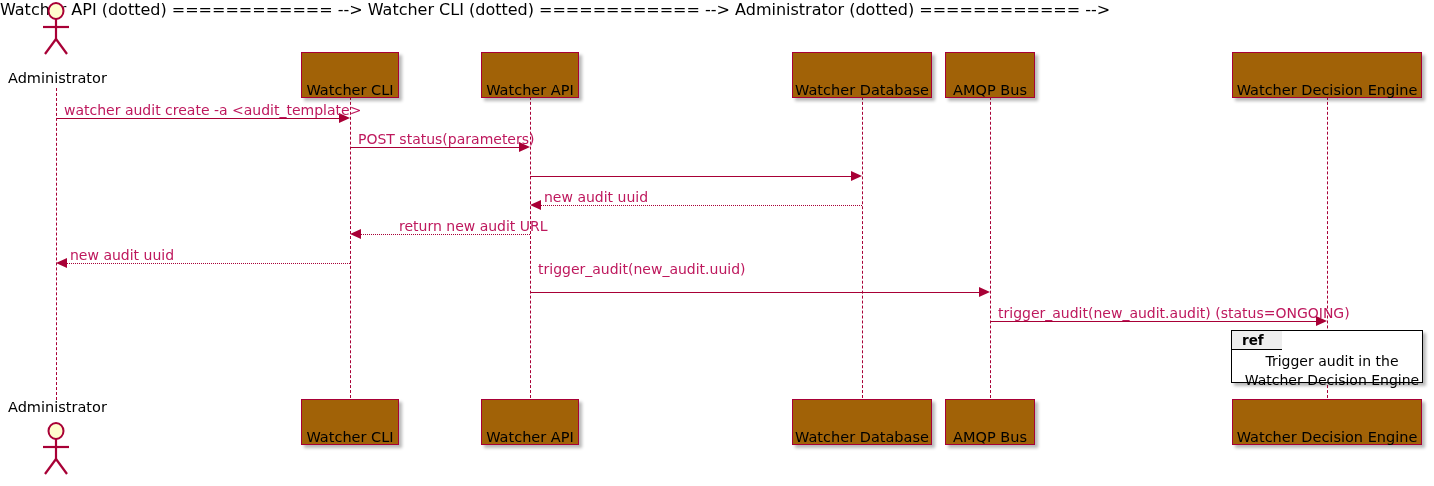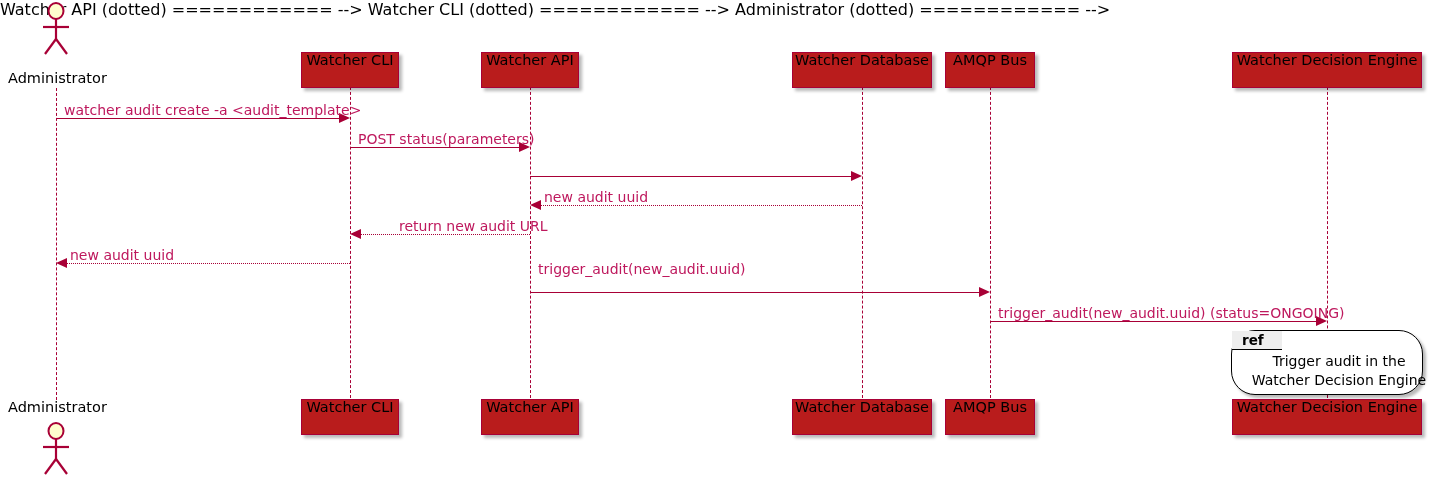--- a/index.html
+++ b/index.html
@@ -13,32 +13,32 @@
   #diagram {
     position: relative;
     width: 1434px;
     height: 486px;
     background: #ffffff;
     overflow: hidden;
   }
   
   .participant-box {
     position: absolute;
-    background: #b91c1c;
+    background: #a16207;
     border: 1.5px solid #A80036;
     box-shadow: 3px 3px 3px rgba(0,0,0,0.28);
     color: #000000;
     font-size: 14.5px;
     line-height: 1;
     display: flex;
-    align-items: flex-start;
+    align-items: flex-end;
     justify-content: center;
     white-space: nowrap;
     box-sizing: border-box;
-    height: 36px;
+    height: 46px;
   }
   
   .lifeline {
     position: absolute;
     width: 0;
     border-left: 1.5px dashed #A80036;
   }
   
   .actor {
     position: absolute;
@@ -114,21 +114,21 @@
     left: 10px;
     top: 2px;
     font-size: 13.5px;
     font-weight: bold;
     color: #000000;
     line-height: 1.15;
     z-index: 3;
   }
   .ref-body {
     position: absolute;
-    left: 12px;
+    left: 5px;
     top: 21px;
     width: 100%;
     text-align: center;
     font-size: 14px;
     color: #000000;
     line-height: 1.35;
   }
 </style>
 </head>
 <body>
@@ -235,24 +235,24 @@
   <div class="msg-label" style="left:70px; top:248px;">new audit uuid</div>
 
   
   <div class="msg" style="left:530px; top:292px; width:454px;"></div>
   <div class="arrow-head right" style="left:979px; top:287px;"></div>
   <div class="msg-label" style="left:538px; top:262px;">trigger_audit(new_audit.uuid)</div>
 
   
   <div class="msg" style="left:990px; top:321px; width:331px;"></div>
   <div class="arrow-head right" style="left:1316px; top:316px;"></div>
-  <div class="msg-label" style="left:998px; top:306px;">trigger_audit(new_audit.uuid) (status=ONGOING)</div>
-
-  
-  <div class="ref-box" style="left:1231px; top:330px; width:192px; height:65px;border-radius:24px;">
+  <div class="msg-label" style="left:998px; top:306px;">trigger_audit(new_audit.audit) (status=ONGOING)</div>
+
+  
+  <div class="ref-box" style="left:1231px; top:330px; width:192px; height:53px;">
     <div class="ref-tab">
       <div class="ref-tab-notch"></div>
     </div>
     <div class="ref-label">ref</div>
     <div class="ref-body">
       <div>Trigger audit in the</div>
       <div>Watcher Decision Engine</div>
     </div>
   </div>
 

